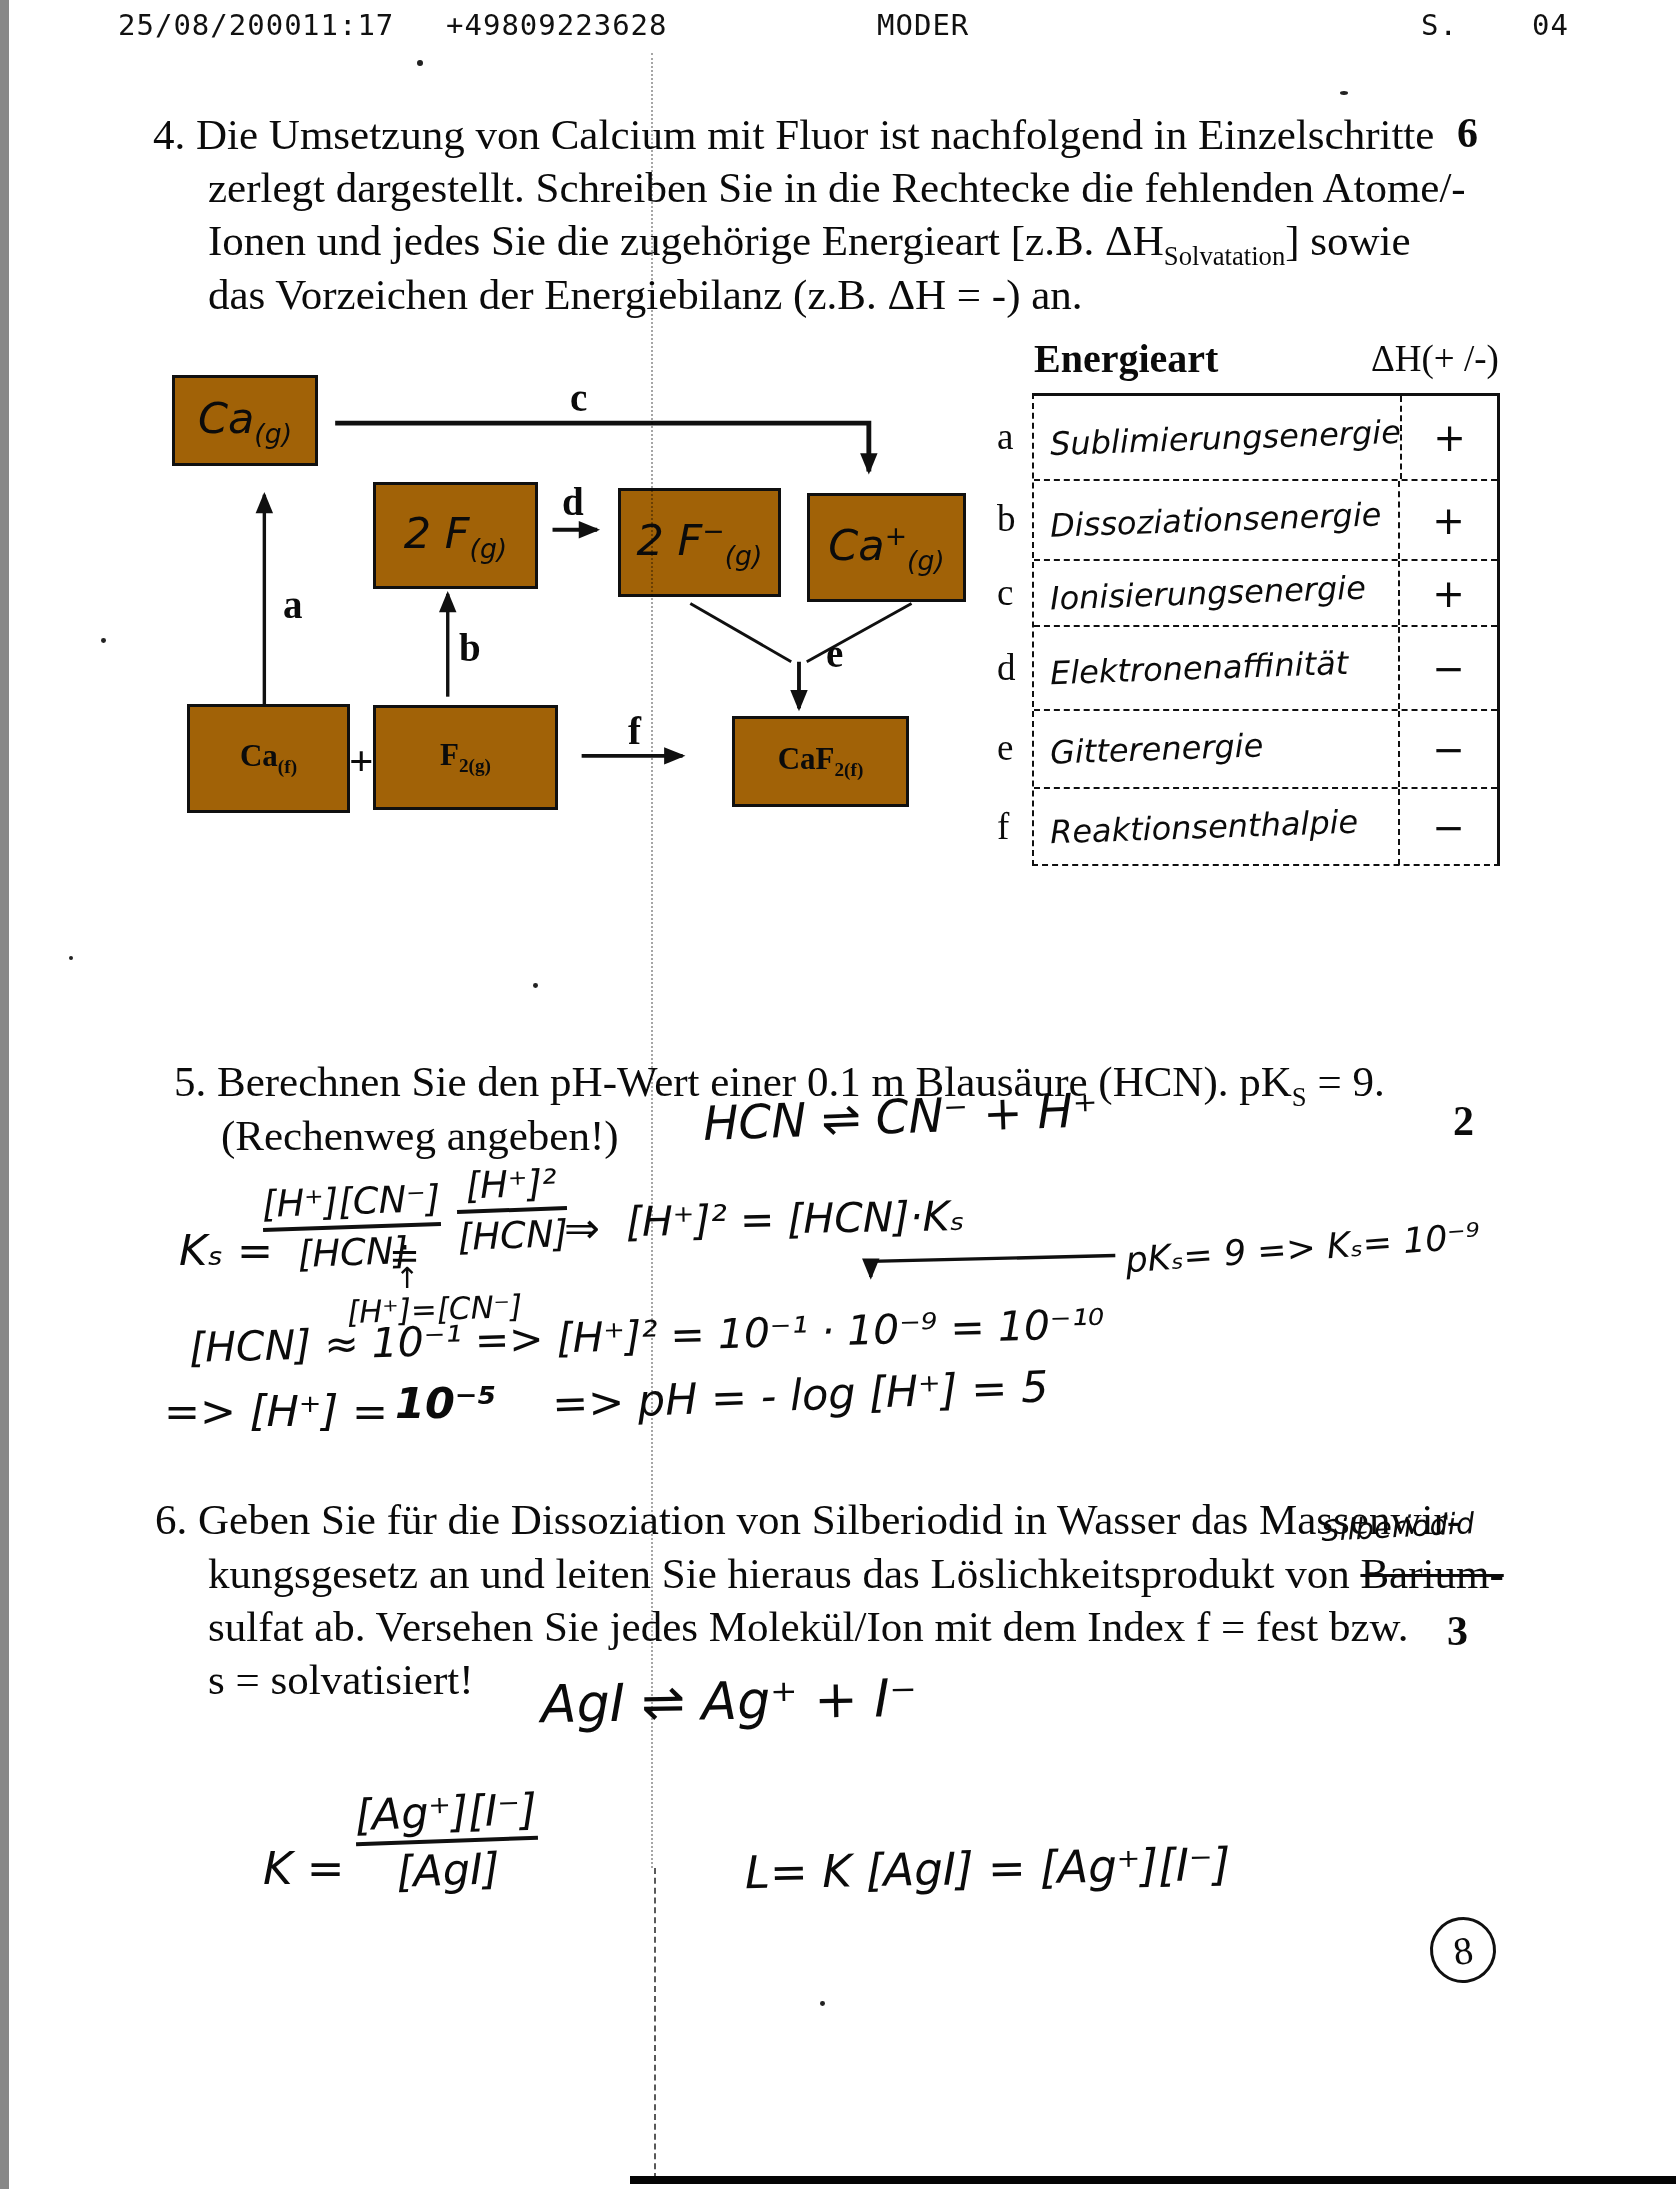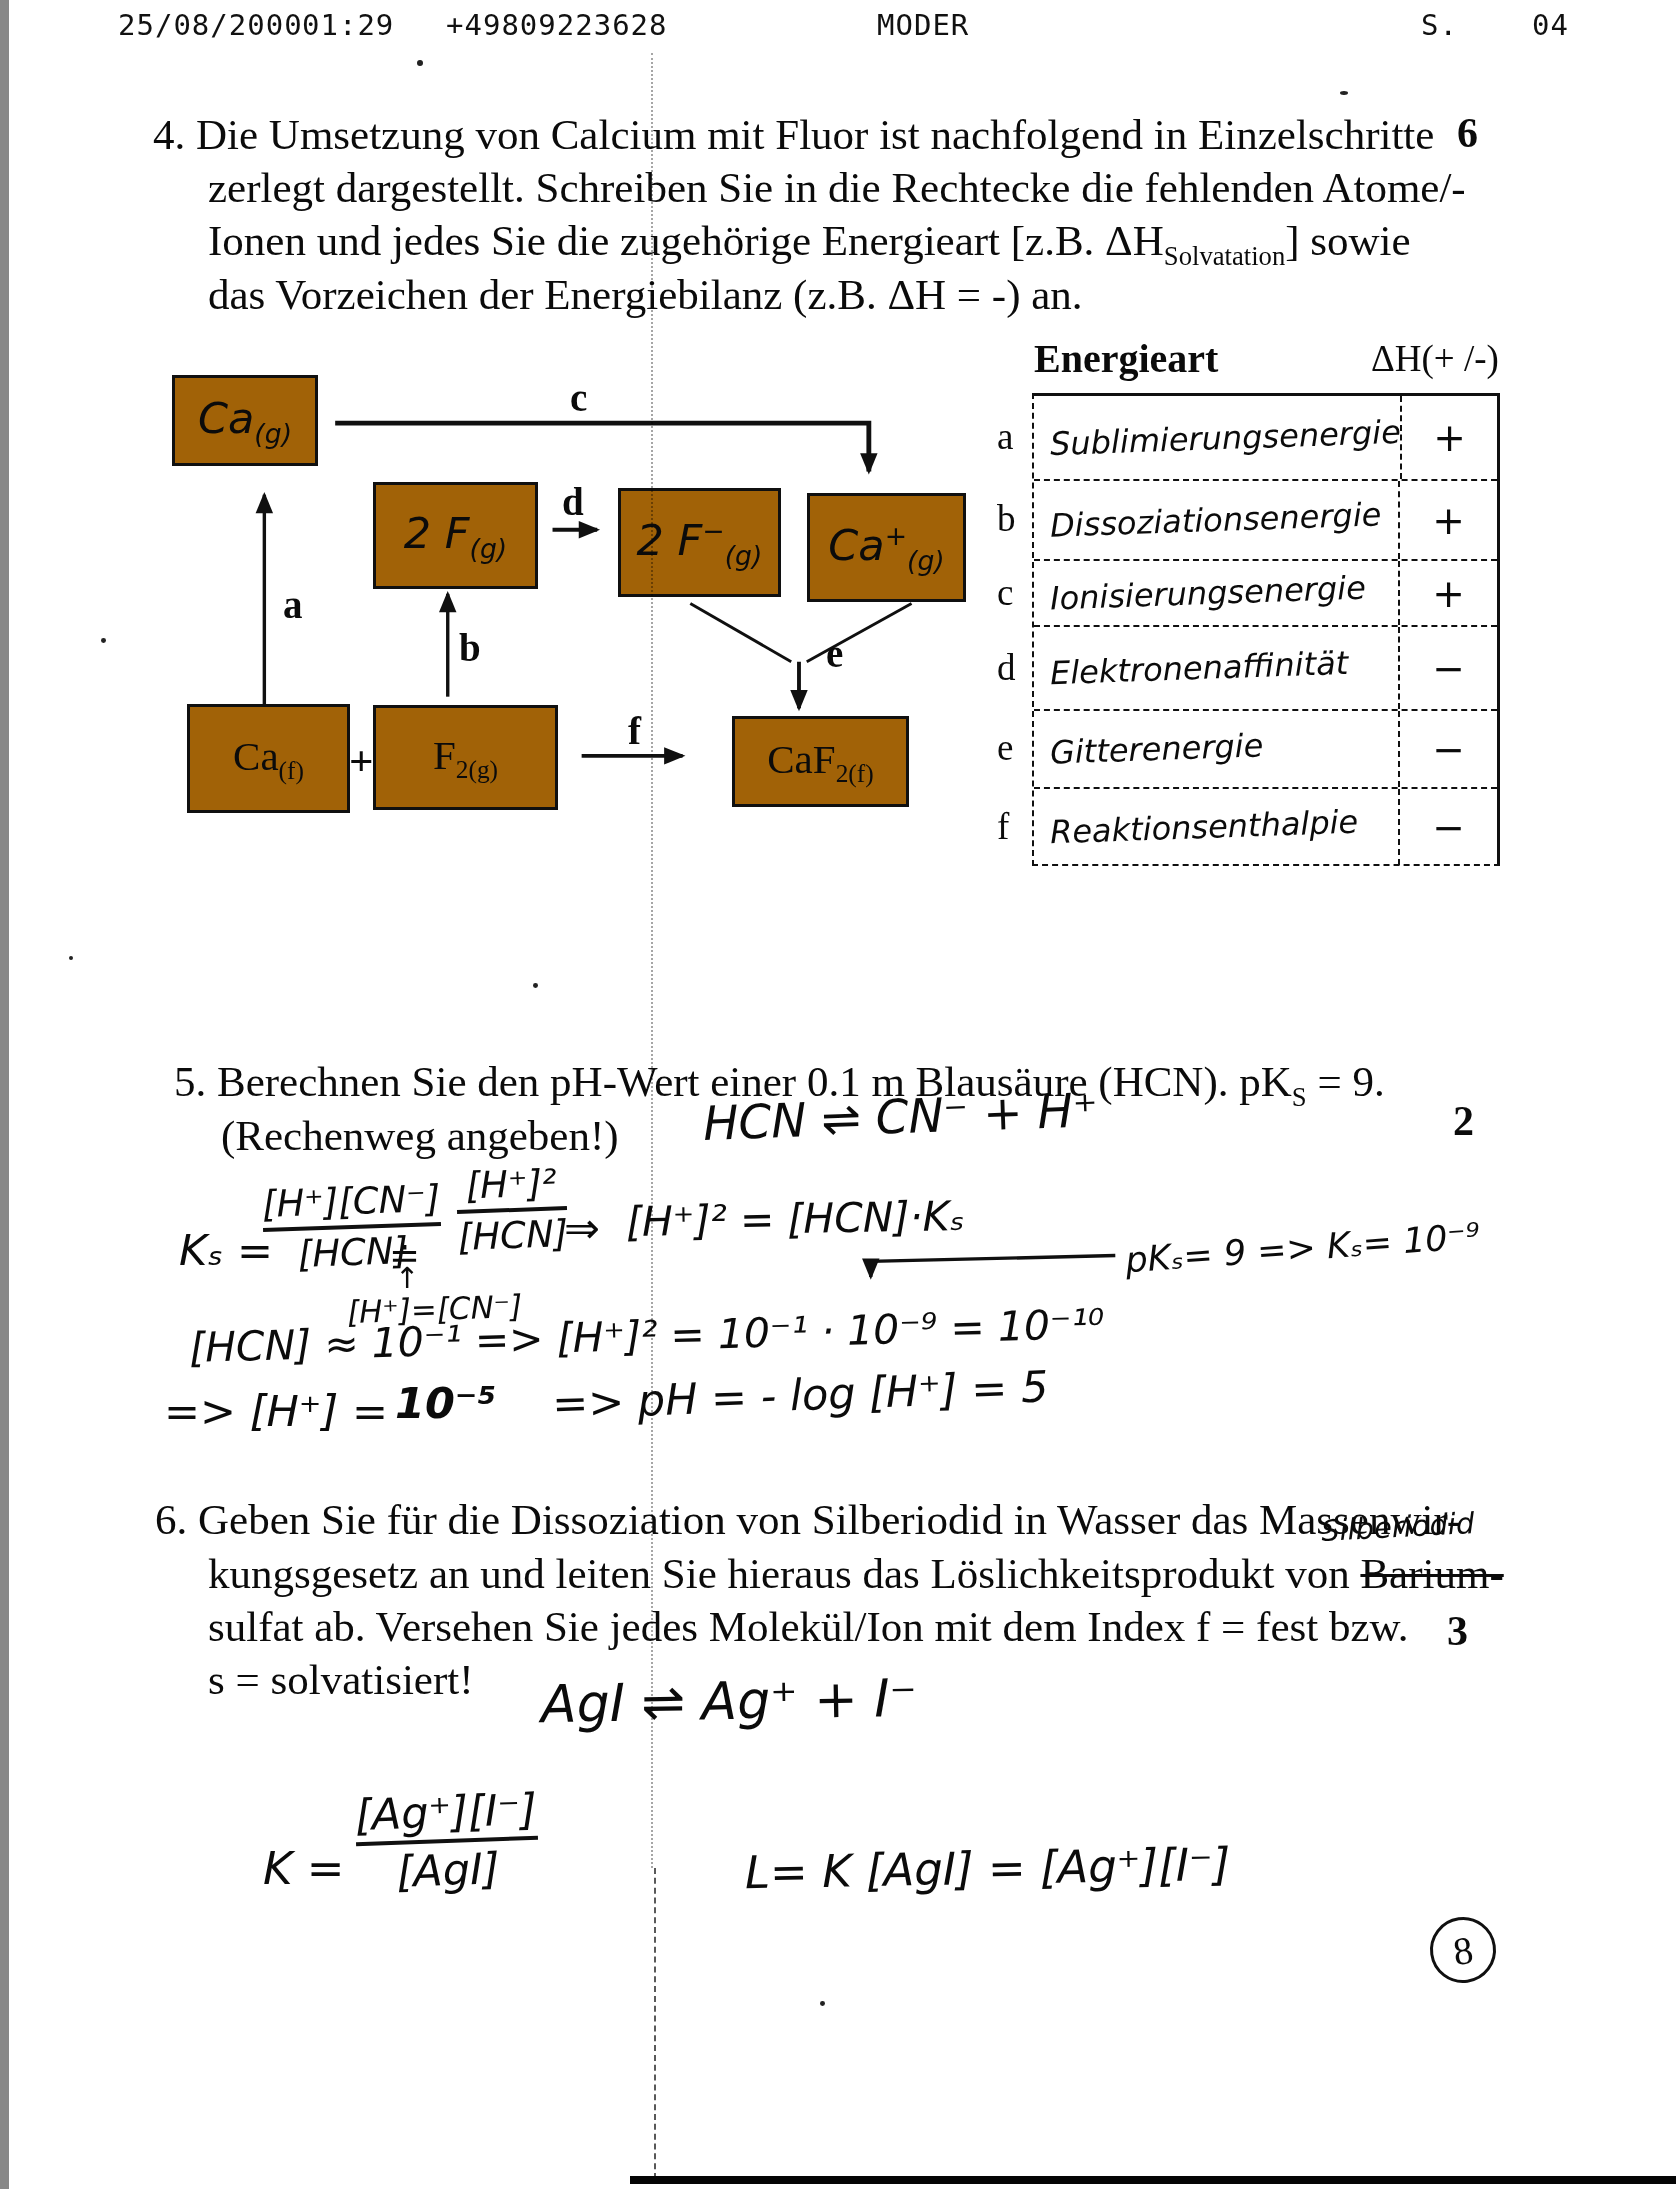--- a/index.html
+++ b/index.html
@@ -11,21 +11,21 @@
   .print{font-family:"Liberation Serif",serif;}
   .hw{font-family:"DejaVu Sans",sans-serif;font-style:italic;}
   
   .fax{top:7.8px;font-size:29px;letter-spacing:1px;color:#111;}
   
   .qline{font-size:43px;line-height:1.0;white-space:nowrap;}
   .pts{font-size:42px;font-weight:bold;}
   
   .dbox{position:absolute;border:3.9px solid #101010;display:flex;align-items:center;justify-content:center;background:#a16207;}
   .dbox.hwbox{font-family:"DejaVu Sans",sans-serif;font-style:italic;font-size:43px;}
-  .dbox.prbox{font-family:"Liberation Serif",serif;font-weight:normal;font-size:41px;}
+  .dbox.prbox{font-family:"Liberation Serif",serif;font-weight:bold;font-size:31px;}
   .dbox sub{font-size:0.62em;font-style:inherit;}
   .dbox sup{font-size:0.62em;font-style:inherit;}
   .dlabel{font-family:"Liberation Serif",serif;font-size:39px;font-weight:bold;}
   
   .etable{left:1023px;top:393px;width:468px;height:473px;
           border-top:3.9px solid #101010;border-right:3.9px solid #101010;
           border-left:2.9px dashed #101010;border-bottom:2.9px dashed #101010;
           box-sizing:border-box;display:flex;flex-direction:column;}
   .erow{display:flex;border-bottom:2.9px dashed #101010;flex:0 0 auto;}
   .erow:last-child{border-bottom:none;}
@@ -46,21 +46,21 @@
   .bottombar{left:621px;top:2176px;width:1056px;height:7.8px;background:#050505;}
   .speck{background:#222;border-radius:50%;}
   svg.overlay{position:absolute;left:0;top:0;pointer-events:none;}
 </style>
 </head>
 <body>
 
 <div class="page">
 
   <div class="abs mono fax" style="left:109px;">25/08/2000</div>
-  <div class="abs mono fax" style="left:293px;">01:29</div>
+  <div class="abs mono fax" style="left:293px;">11:17</div>
   <div class="abs mono fax" style="left:437px;">+49809223628</div>
   <div class="abs mono fax" style="left:868px;">MODER</div>
   <div class="abs mono fax" style="left:1412px;">S.</div>
   <div class="abs mono fax" style="left:1523px;">04</div>
 
   <div class="abs print qline" style="left:144px;top:113px;">4. Die Umsetzung von Calcium mit Fluor ist nachfolgend in Einzelschritte</div>
   <div class="abs print qline" style="left:199px;top:166px;">zerlegt dargestellt. Schreiben Sie in die Rechtecke die fehlenden Atome/-</div>
   <div class="abs print qline" style="left:199px;top:219px;"><span>Ionen und jedes Sie die zugehörige Energieart [z.B. ΔH</span><sub style="font-size:0.62em;">Solvatation</sub><span>] sowie</span></div>
   <div class="abs print qline" style="left:199px;top:273px;">das Vorzeichen der Energiebilanz (z.B. ΔH = -) an.</div>
   <div class="abs print pts" style="left:1448px;top:109px;">6</div>

